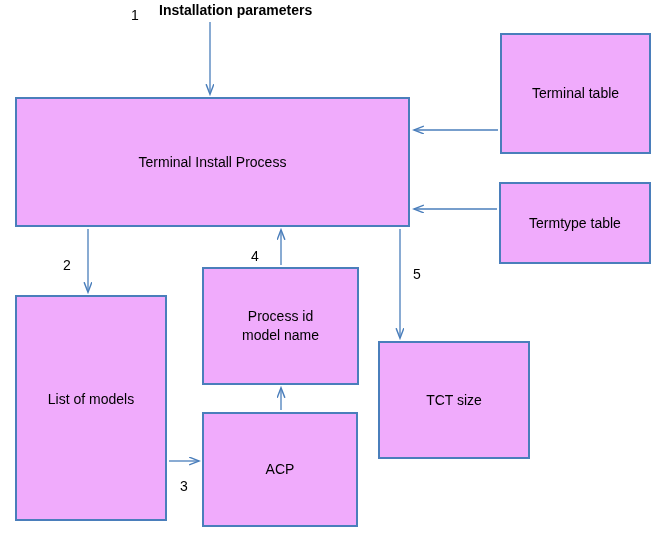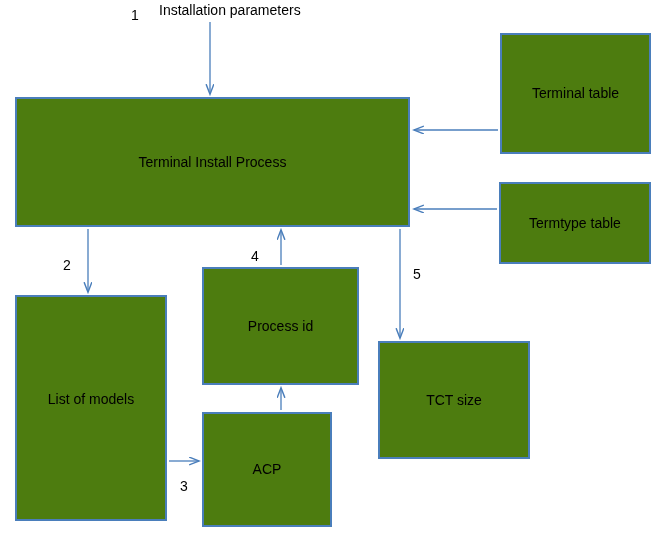--- a/index.html
+++ b/index.html
@@ -12,21 +12,21 @@
     width: 665px;
     height: 544px;
     background: #ffffff;
     font-family: "Liberation Sans", sans-serif;
     overflow: hidden;
   }
   .box {
     position: absolute;
     box-sizing: border-box;
     border: 2px solid #4a7ebb;
-    background: #4d7c0f;
+    background: #f0abfc;
     display: flex;
     flex-direction: column;
     align-items: center;
     justify-content: center;
     text-align: center;
     color: #000000;
     font-size: 14px;
     line-height: 1.35;
   }
   .box .line {
@@ -53,43 +53,44 @@
     height: 544px;
     pointer-events: none;
   }
 </style>
 </head>
 <body>
 
 <div id="canvas">
 
   <div class="num" style="left:131px; top:7px;">1</div>
-  <div class="label" style="left:159px; top:2px;">Installation parameters</div>
+  <div class="label" style="left:159px; top:2px;font-weight:bold;">Installation parameters</div>
 
   <div class="box" style="left:15px; top:97px; width:395px; height:130px;text-align:center;">
     <span class="line">Terminal Install Process</span>
   </div>
 
   <div class="box" style="left:500px; top:33px; width:151px; height:121px;">
     <span class="line">Terminal table</span>
   </div>
 
   <div class="box" style="left:499px; top:182px; width:152px; height:82px;">
     <span class="line">Termtype table</span>
   </div>
 
   <div class="box" style="left:15px; top:295px; width:152px; height:226px;">
     <span class="line" style="margin-bottom:18px;">List of models</span>
   </div>
 
   <div class="box" style="left:202px; top:267px; width:157px; height:118px;">
     <span class="line">Process id</span>
+    <span class="line">model name</span>
   </div>
 
-  <div class="box" style="left:202px; top:412px; width:130px; height:115px;">
+  <div class="box" style="left:202px; top:412px; width:156px; height:115px;">
     <span class="line">ACP</span>
   </div>
 
   <div class="box" style="left:378px; top:341px; width:152px; height:118px;">
     <span class="line">TCT size</span>
   </div>
 
   <div class="num" style="left:63px; top:257px;">2</div>
   <div class="num" style="left:180px; top:478px;">3</div>
   <div class="num" style="left:251px; top:248px;">4</div>

